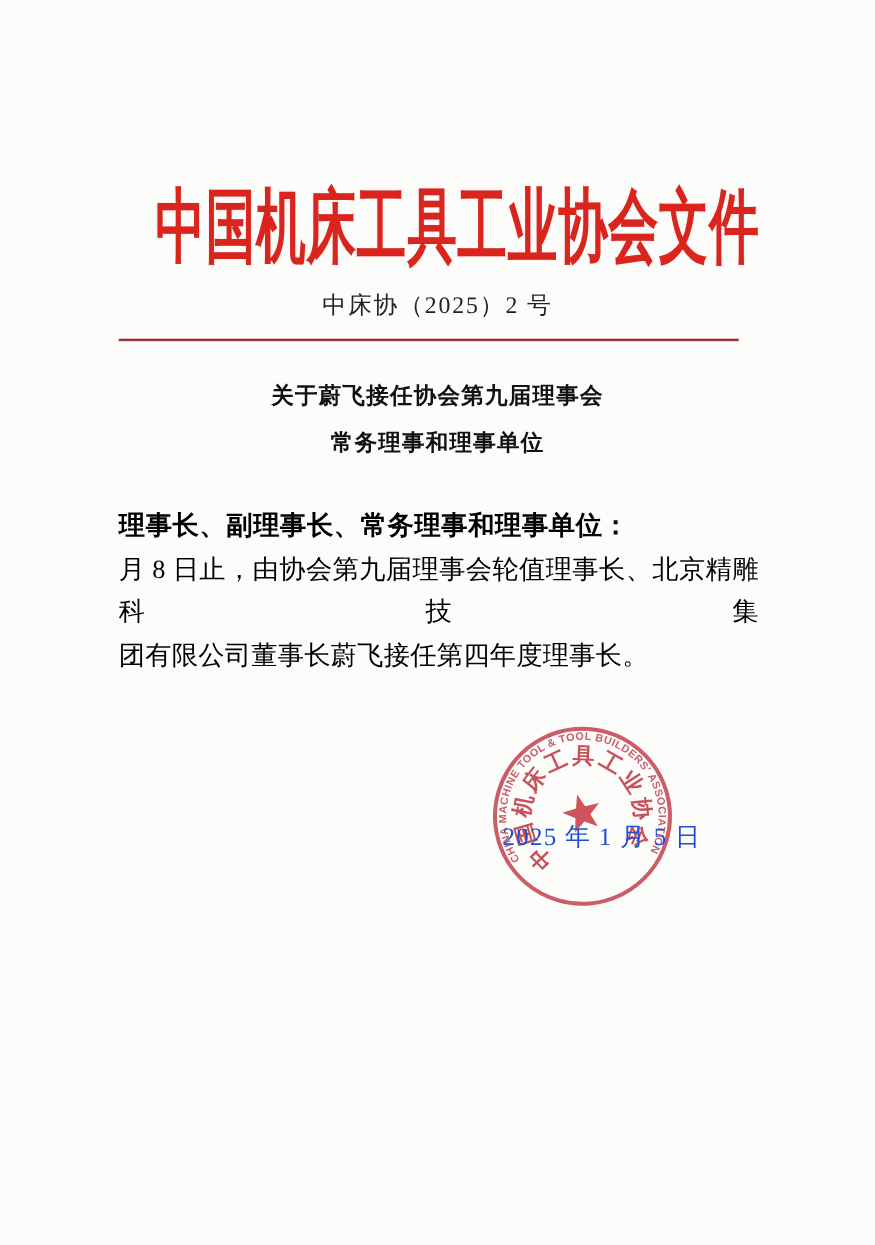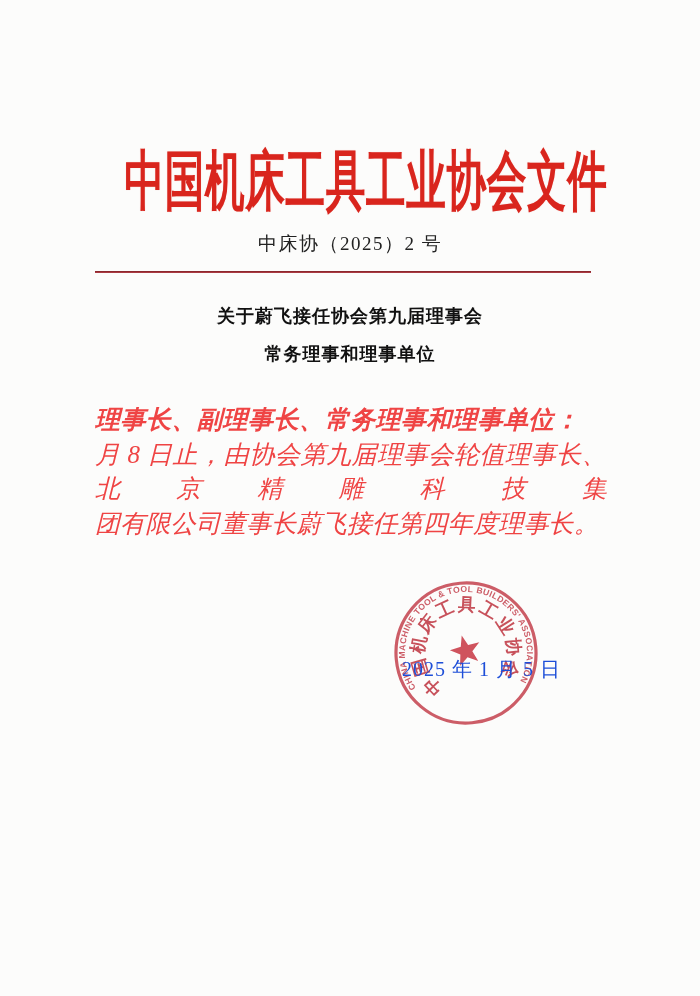--- a/index.html
+++ b/index.html
@@ -71,24 +71,23 @@
     letter-spacing: 1px;
     color: #111;
   }
 
   
   .body-block {
     position: absolute;
     top: 403px;
     left: 95px;
     width: 512px;
-    font-size: 25px;
+    font-size: 21px;
     line-height: 34.5px;
-    color: #ef4444;
-    font-style: italic;
+    color: #000000;
   }
   .salutation { font-weight: 700; letter-spacing: 0.5px; }
   .body-line { letter-spacing: 0.2px; }
   .body-line.justified { text-align: justify; text-align-last: justify; }
   .body-line.indent { padding-left: 42px; }
 
   
   .seal {
     position: absolute;
     left: 391px;

